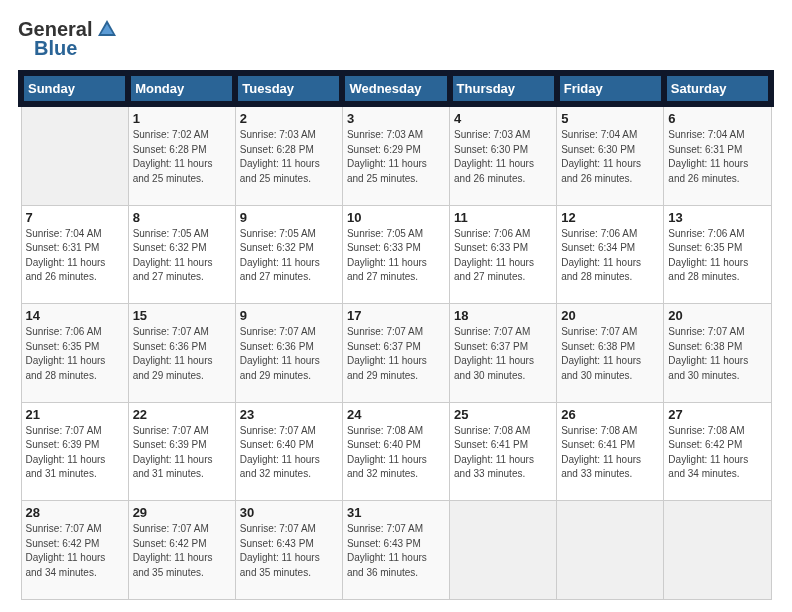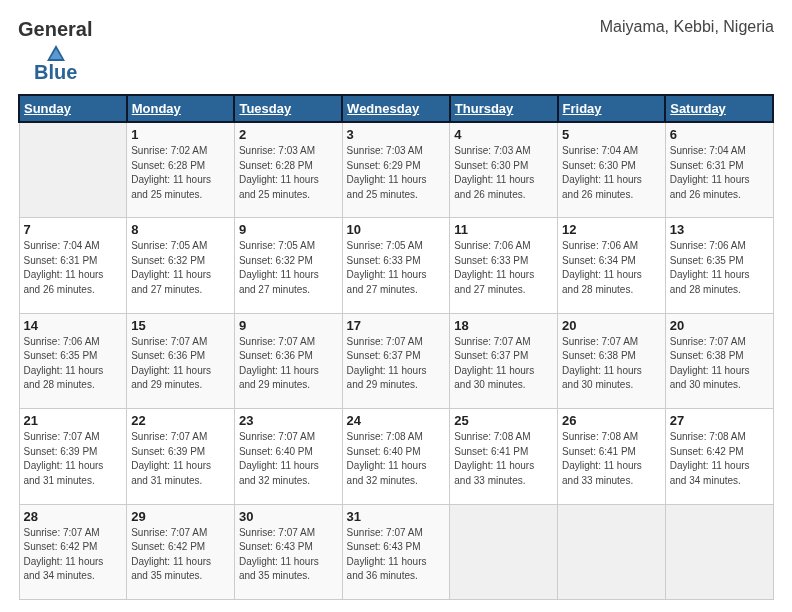--- a/index.html
+++ b/index.html
@@ -23,23 +23,21 @@
       align-items: flex-start;
       margin-bottom: 10px;
     }
     .logo {
       display: flex;
       flex-direction: column;
       align-items: flex-start;
     }
     .logo-text {
       display: flex;
-      align-items: center;
       gap: 2px;
-      flex-direction: column;
     }
     .logo-icon {
       width: 22px;
       height: 22px;
       margin-left: 2px;
     }
     .title-block {
       text-align: right;
     }
     .cal-title {
@@ -58,22 +56,21 @@
       width: 100%;
       table-layout: fixed;
     }
     .calendar thead th {
       background-color: #2a6496;
       color: #fff;
       font-size: 13px;
       font-weight: bold;
       padding: 5px 4px;
       text-align: left;
-      border: 2px solid #0f172a;
-      text-decoration: underline;
+      border: 6px solid #0f172a;
     }
     .calendar tbody td {
       border: 1px solid #ccc;
       vertical-align: top;
       padding: 4px 4px 3px 4px;
       font-size: 10.5px;
       color: #333;
       height: 82px;
     }
     .calendar tbody tr:nth-child(odd) td {
@@ -107,21 +104,20 @@
       <div class="logo-text">
         <span style="font-size:20px;font-weight:bold;color:#333;">General</span>
         <svg class="logo-icon" viewBox="0 0 22 22">
           <polygon points="11,2 20,18 2,18" fill="#2a6496"></polygon>
           <polygon points="11,6 17,16 5,16" fill="#5b9bd5"></polygon>
         </svg>
       </div>
       <span style="font-size:20px;font-weight:bold;color:#2a6496;margin-top:-4px;margin-left:16px;">Blue</span>
     </div>
     <div class="title-block">
-      <div class="cal-subtitle">Maiyama, Kebbi, Nigeria</div>
     </div>
   </div>
 
   <table class="calendar">
     <thead>
       <tr>
         <th>Sunday</th>
         <th>Monday</th>
         <th>Tuesday</th>
         <th>Wednesday</th>

